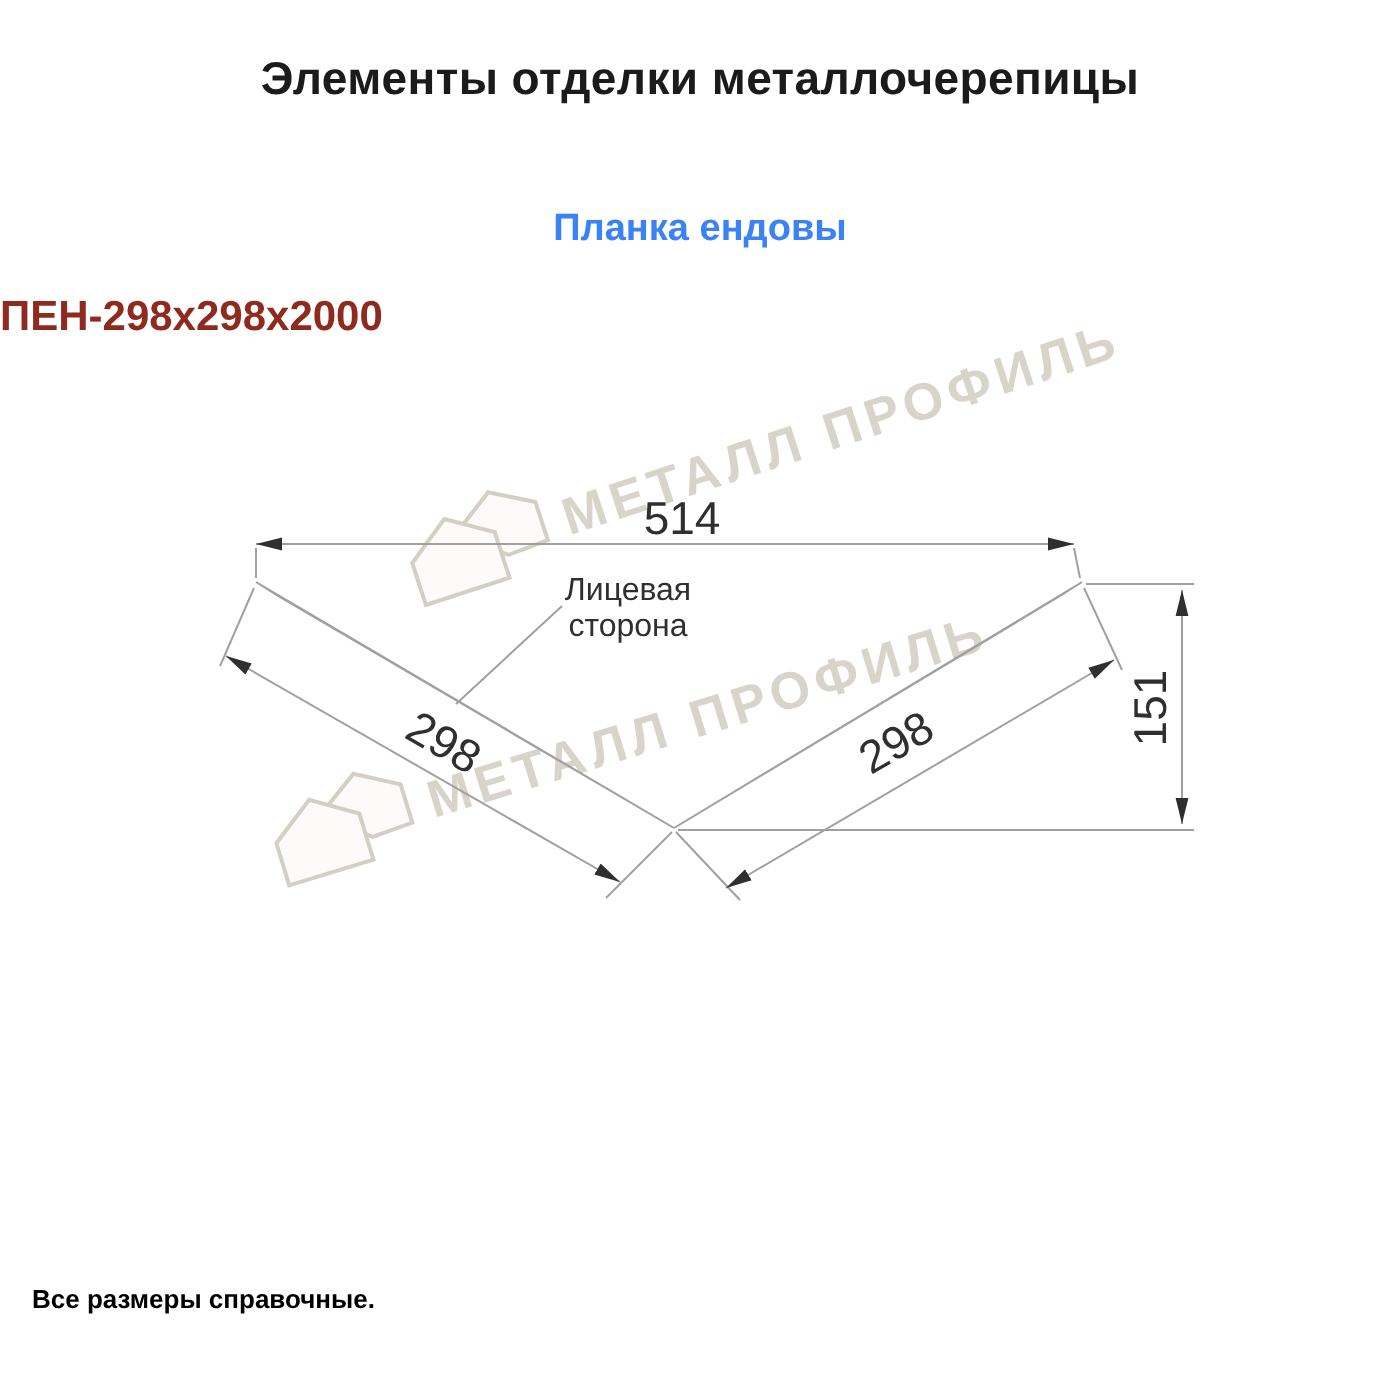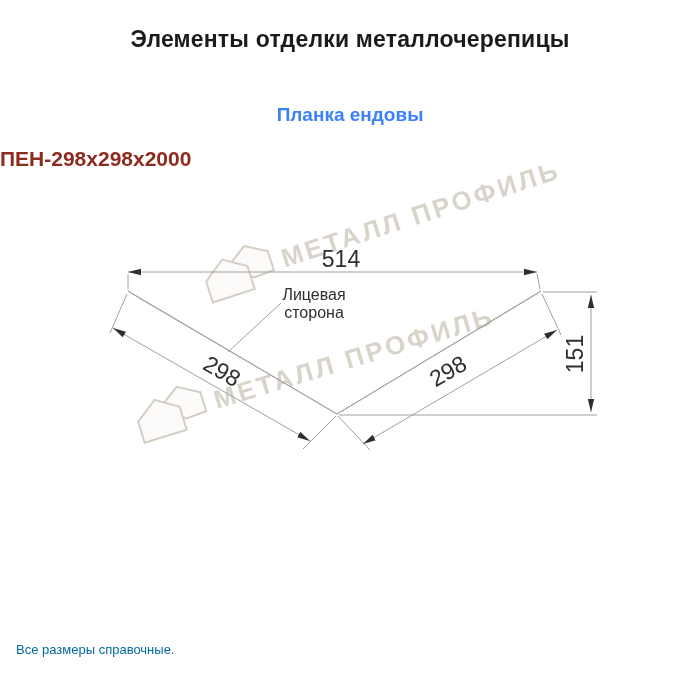--- a/index.html
+++ b/index.html
@@ -34,21 +34,21 @@
     font-size:23px;fill:#2f2f2f;
     font-family:"Liberation Sans","DejaVu Sans",sans-serif;
   }
   .face-text{
     font-size:16px;fill:#2f2f2f;
     font-family:"Liberation Sans","DejaVu Sans",sans-serif;
   }
   .geo{stroke:#a0a0a0;stroke-width:1;fill:none;}
   .footer{
     position:absolute;left:16px;top:641px;
-    font-size:13px;color:#0369a1;line-height:18px;
+    font-size:13px;color:#000000;line-height:18px;font-weight:bold;
   }
 </style>
 </head>
 <body>
 
 <div class="page">
 
   <div class="title">Элементы отделки металлочерепицы</div>
 
   <div class="subtitle">

